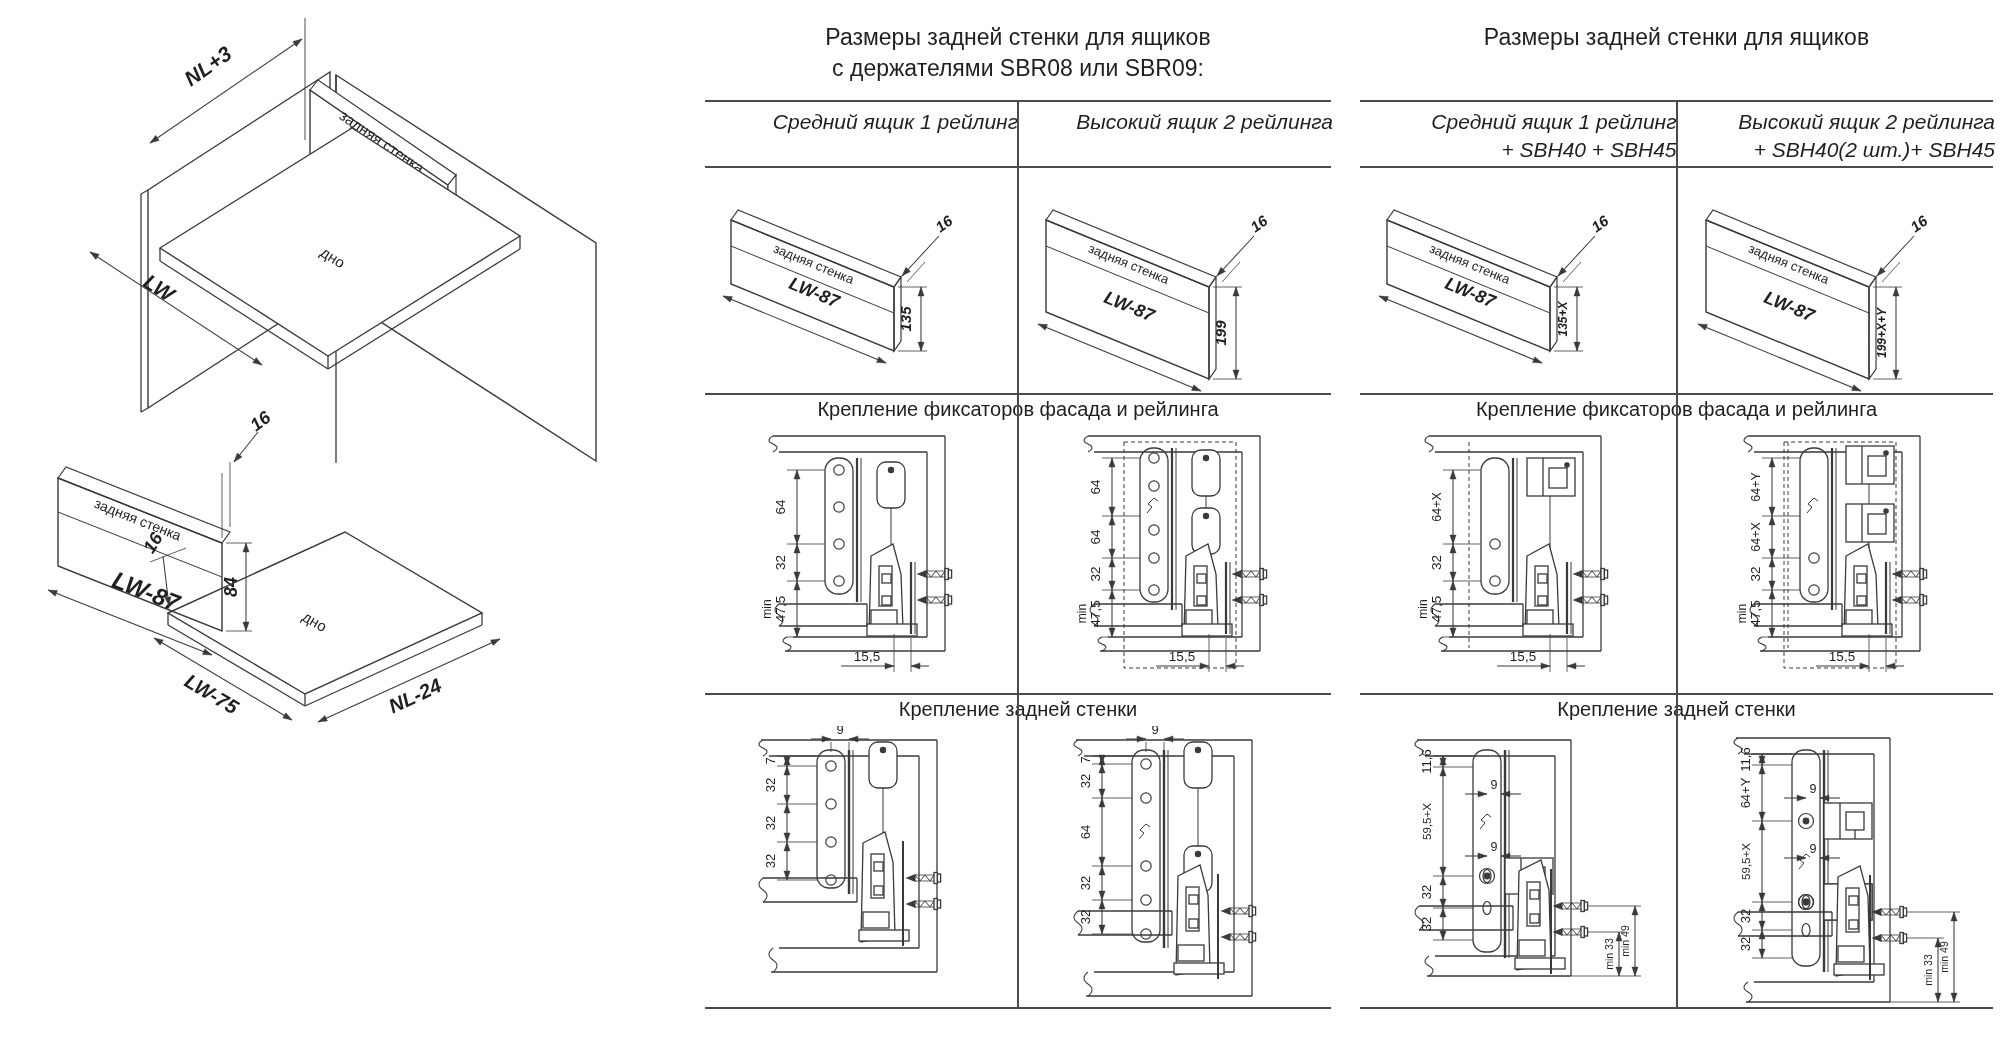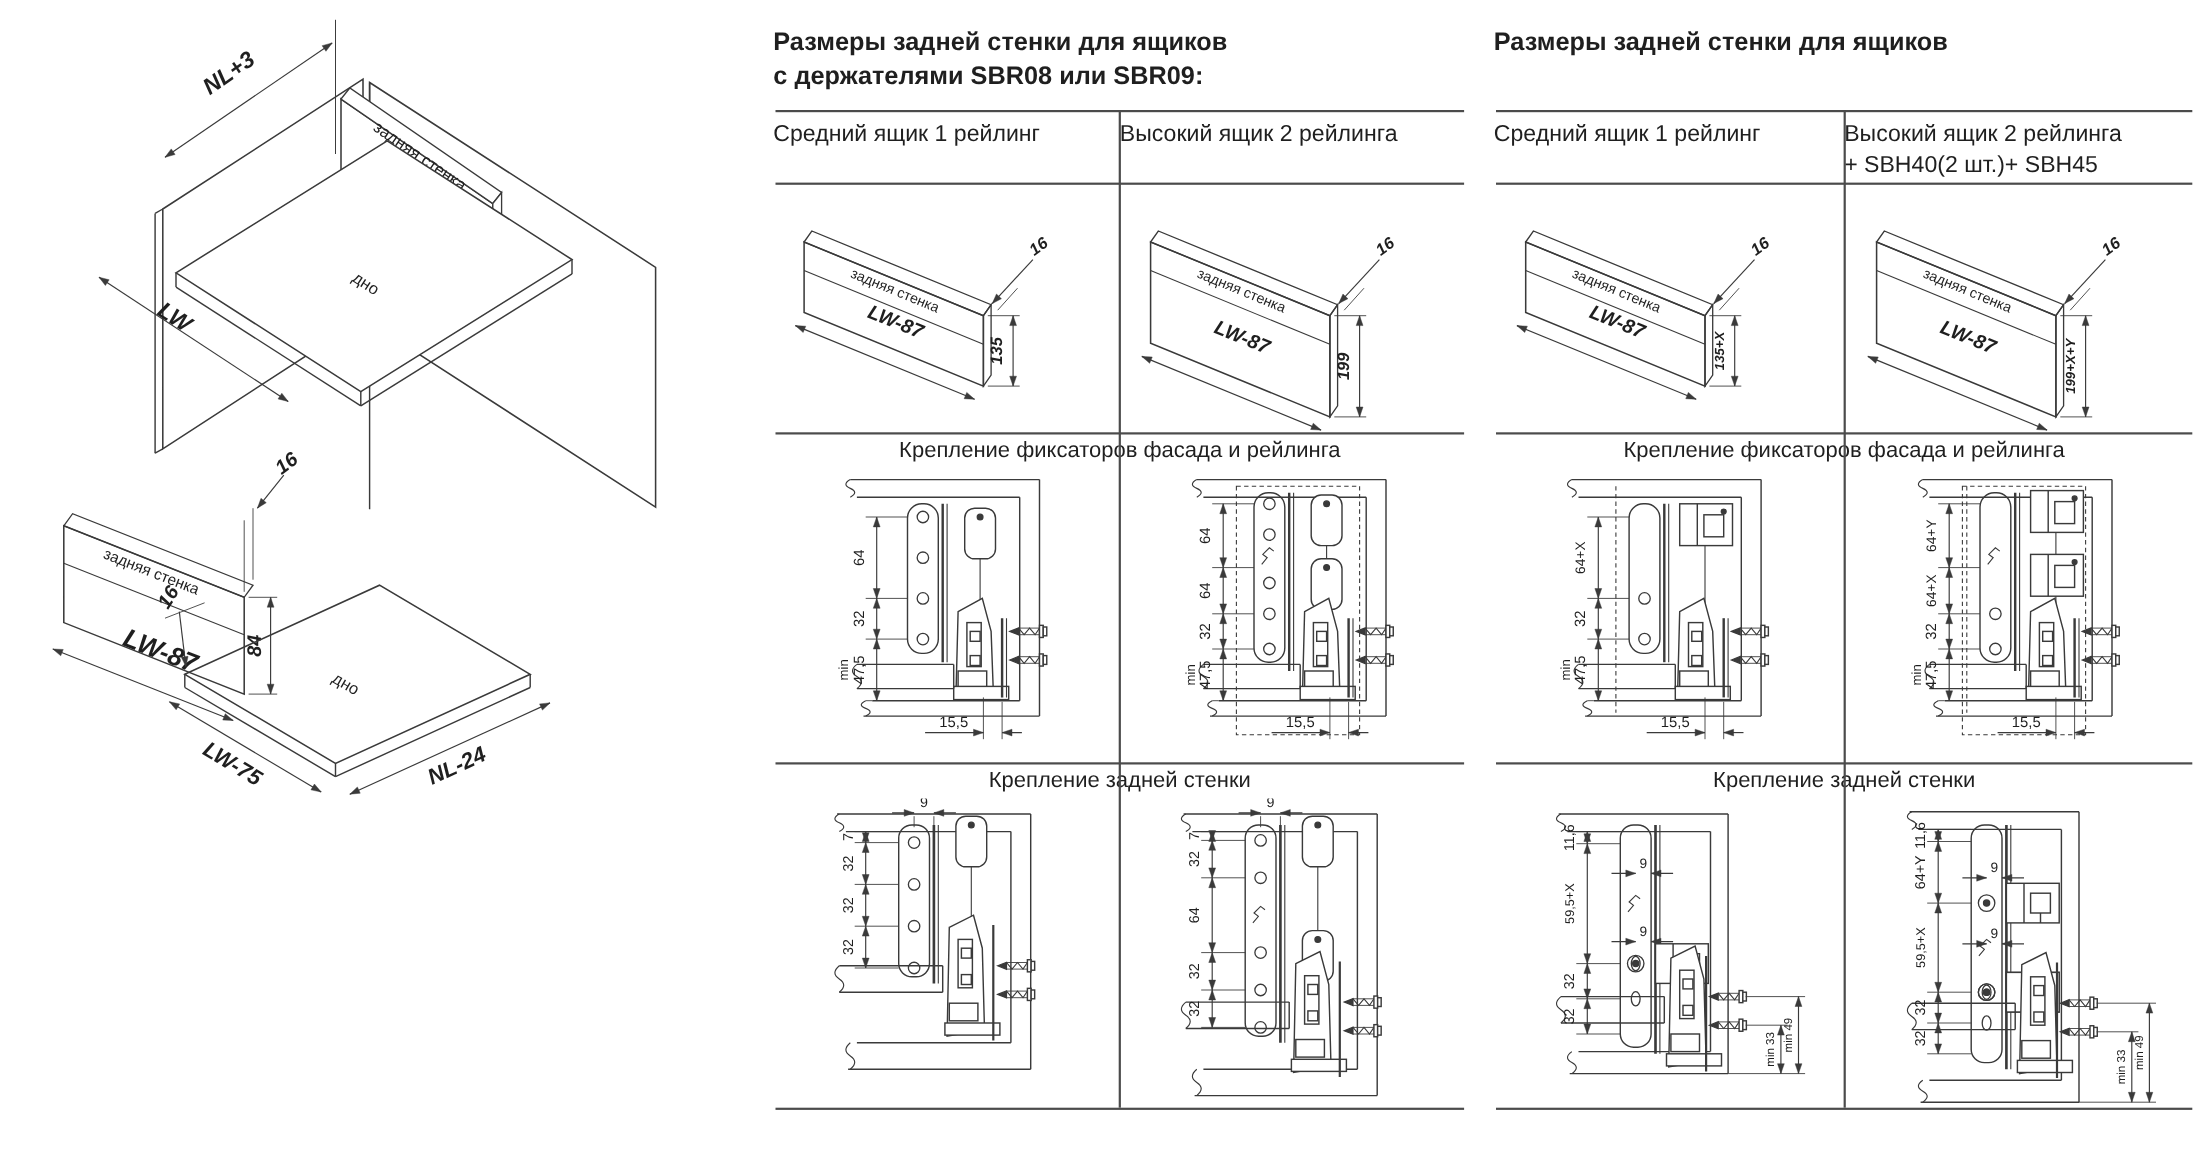--- a/index.html
+++ b/index.html
@@ -1,22 +1,22 @@
 <!DOCTYPE html>
 <html><head>
 <meta charset="utf-8">
 <style>
   html,body{margin:0;padding:0;background:#fff;}
   body{width:2000px;height:1051px;font-family:"Liberation Sans",sans-serif;color:#1f1f1f;}
   .canvas{position:relative;width:2000px;height:1051px;background:#fff;overflow:hidden;}
   .sec{position:absolute;top:22px;height:1000px;}
-  .sec-title{position:absolute;top:0;left:0;right:0;text-align:left;font-weight:bold;font-size:23px;line-height:31px;}
+  .sec-title{position:absolute;top:0;left:0;right:0;text-align:center;font-weight:normal;font-size:23px;line-height:31px;}
   .hr{position:absolute;left:2px;right:2px;height:0;border-top:2px solid #4b4b4b;}
   .headers{position:absolute;top:86px;left:0;right:0;display:flex;}
-  .colh{flex:1;text-align:left;font-size:21px;line-height:28px;}
+  .colh{flex:1;text-align:right;font-style:italic;font-size:21px;line-height:28px;}
   .vdiv{position:absolute;left:50%;width:2px;margin-left:-1px;background:#4b4b4b;top:78px;bottom:15px;}
   .row{position:absolute;left:0;right:0;display:flex;}
   .cell{flex:1;display:flex;justify-content:center;align-items:flex-start;}
   .caption{position:absolute;left:0;right:0;text-align:center;font-size:20px;}
   svg text{font-family:"Liberation Sans",sans-serif;}
 </style>
 </head>
 <body>
 
 <div class="canvas">
@@ -577,20 +577,21 @@
   </div>
 
   <div class="sec" style="left:1358px;width:637px">
     <div class="sec-title">
       <div>Размеры задней стенки для ящиков</div>
     </div>
     <div class="hr" style="top:78px"></div>
     <div class="headers">
       <div class="colh">
         <div>Средний ящик 1 рейлинг</div>
+        <div>+ SBH40 + SBH45</div>
       </div>
       <div class="colh">
         <div>Высокий ящик 2 рейлинга</div>
         <div>+ SBH40(2 шт.)+ SBH45</div>
       </div>
     </div>
     <div class="hr" style="top:144px"></div>
     <div class="row" style="top:150px">
       <div class="cell">
           <svg class="diag" viewBox="0 0 300 220" width="300" height="220">

